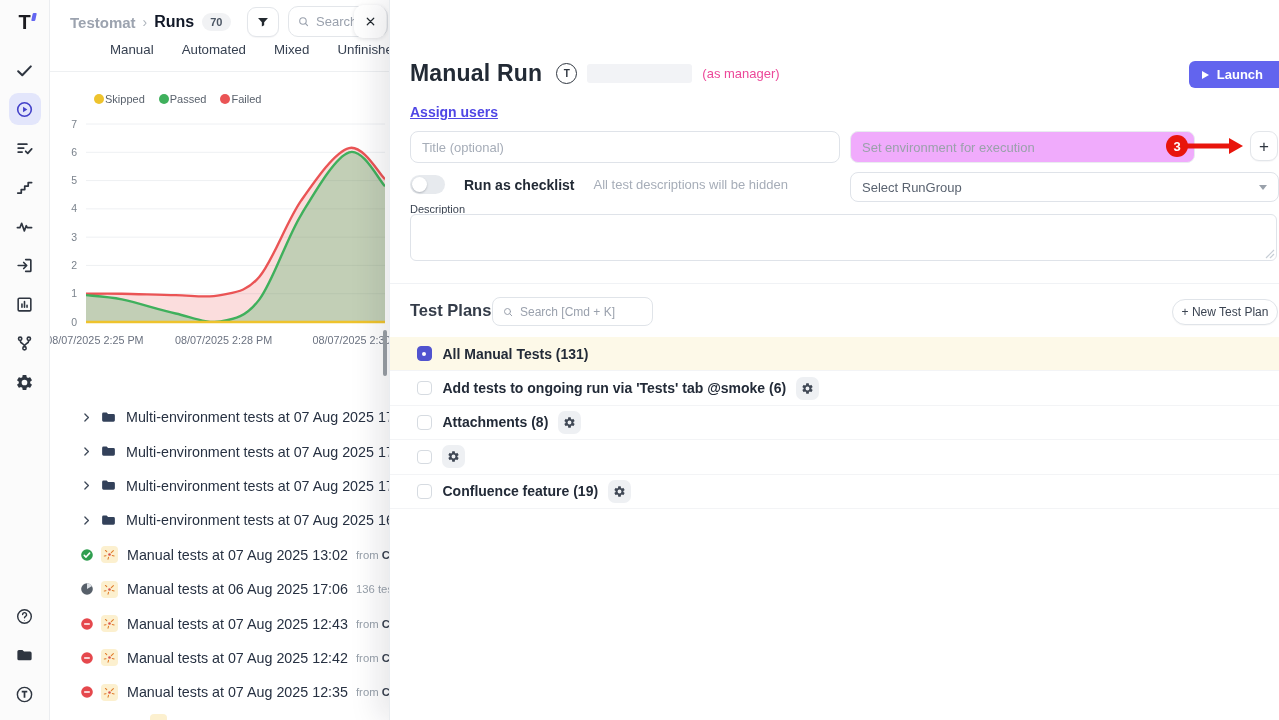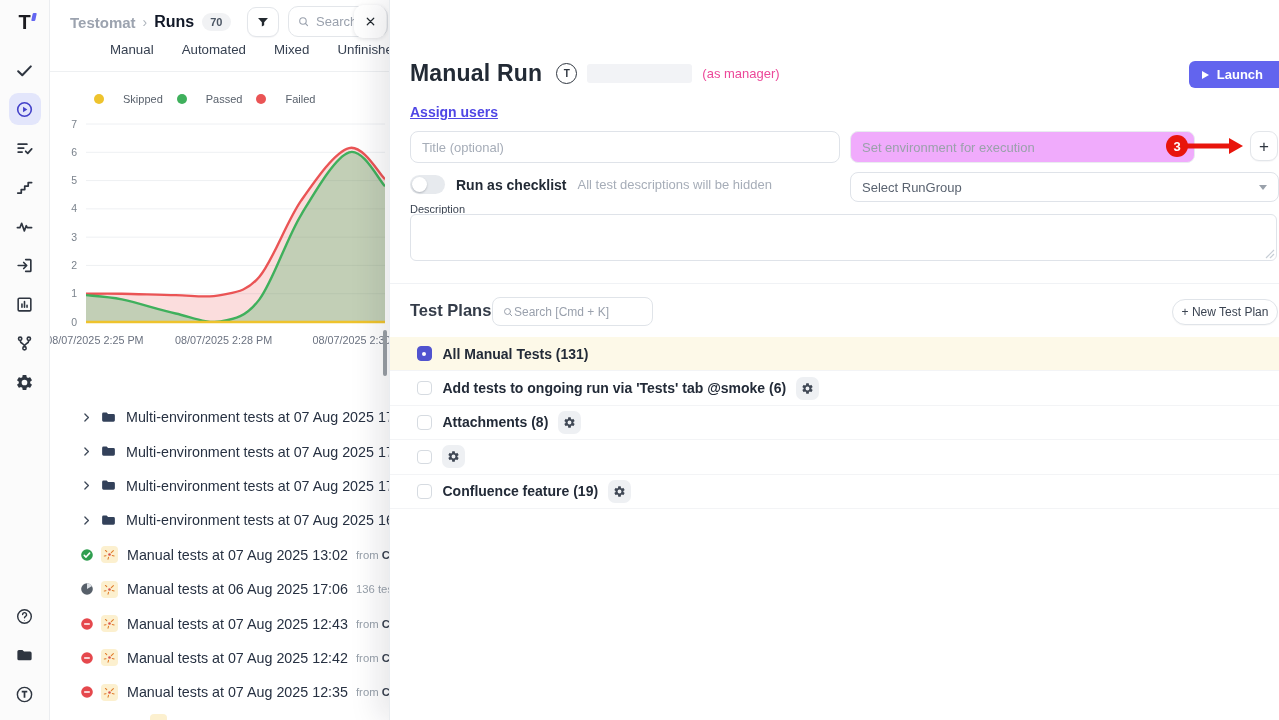--- a/index.html
+++ b/index.html
@@ -38,21 +38,21 @@
   .search-clear{position:absolute;left:304px;top:5px;width:32px;height:33px;background:#fff;border-radius:9px;
                 box-shadow:0 1px 4px rgba(16,24,40,.12);display:flex;align-items:center;justify-content:center;color:#23292f;cursor:pointer;z-index:3}
   .search-clear .ic{width:13px;height:13px}
 
   .lp-tabs{position:absolute;top:28px;left:0;width:100%;height:44px;border-bottom:1px solid #eef0f2;
            display:flex;align-items:center;padding-left:30px;gap:28px}
   .tab-select-ic{width:17px;height:17px;color:#374151;cursor:pointer;margin-right:2px}
   .lp-tab{font-size:13.3px;font-weight:500;color:#374151;cursor:pointer;white-space:nowrap}
 
   .legend{position:absolute;top:93px;left:44px;display:flex;gap:14px;align-items:center}
-  .legend-item{display:flex;align-items:center;gap:19px;font-size:11px;color:#59616c}
+  .legend-item{display:flex;align-items:center;gap:1px;font-size:11px;color:#59616c}
   .legend-dot{width:10px;height:10px;border-radius:50%}
 
   #chart-wrap{position:absolute;top:110px;left:0;width:340px;height:222px}
   .xlabels{position:absolute;top:334px;left:0;width:100%;height:16px}
   .xlabels span{position:absolute;transform:translateX(-50%);font-size:10.8px;color:#6b7280;white-space:nowrap}
 
   #run-list{position:absolute;top:400px;left:0;width:100%}
   .run-row{height:34.4px;display:flex;align-items:center;padding-left:30px;font-size:14.3px;font-weight:500;color:#273142;cursor:pointer;white-space:nowrap}
   .run-chevron{width:13px;height:13px;color:#3f4a5a;margin-right:7px;flex:none}
   .run-folder{width:17px;height:17px;color:#33415a;margin-right:9px;flex:none}
@@ -87,37 +87,37 @@
   .input{height:30px;border:1px solid #dfe3e9;border-radius:8px;padding:15px 11px;font-size:13px;color:#333;outline:none;background:#fff;font-family:inherit}
   .input::placeholder{color:#a6adb8}
   #title-input{position:absolute;top:131px;left:20px;width:430px}
   #env-input{position:absolute;top:131px;left:460px;width:345px;background:#f0abfc;border-color:#e9ecf0}
   #env-input::placeholder{color:#9aa1ab}
   .env-badge{position:absolute;top:135px;left:776px;width:22px;height:22px;border-radius:50%;background:#e8150c;color:#fff;
              font-size:13px;font-weight:700;display:flex;align-items:center;justify-content:center;z-index:12}
   .env-arrow{position:absolute;top:137px;left:797px;width:58px;height:18px;z-index:11}
   .plus-btn{position:absolute;top:131px;left:860px;width:28px;height:30px;border:1px solid #e3e6ea;border-radius:9px;background:#fff;
             font-size:17px;color:#2f3640;cursor:pointer;box-shadow:0 1px 1px rgba(16,24,40,.04);font-family:inherit;line-height:1}
-  .checklist-row{position:absolute;top:175px;left:20px;display:flex;align-items:center;gap:11px}
+  .checklist-row{position:absolute;top:175px;left:20px;display:flex;align-items:center;gap:19px}
   .toggle{width:35px;height:19px;border-radius:10px;background:#e7eaee;position:relative;cursor:pointer;flex:none}
   .toggle .knob{position:absolute;left:2px;top:2px;width:15px;height:15px;border-radius:50%;background:#fff;box-shadow:0 1px 2px rgba(16,24,40,.25)}
   .checklist-label{font-size:14px;font-weight:700;color:#222a35}
   .checklist-hint{font-size:13px;color:#a6adb8}
   .select{position:absolute;top:172px;left:460px;width:429px;height:30px;border:1px solid #dfe3e9;border-radius:8px;background:#fff;
           display:flex;align-items:center;padding:0 11px;font-size:13px;color:#5a6370;cursor:pointer}
   .select .caret{margin-left:auto;width:0;height:0;border-left:4px solid transparent;border-right:4px solid transparent;border-top:5px solid #9aa1ab}
   .desc-label{position:absolute;top:203px;left:20px;font-size:11px;color:#3b4452}
   #desc-area{position:absolute;top:214px;left:20px;width:867px;height:47px;border:1px solid #dfe3e9;border-radius:6px;resize:none;
              outline:none;font-family:inherit;font-size:13px;padding:6px 10px;color:#333}
   .resize-corner{position:absolute;top:249px;left:875px;width:10px;height:10px;color:#c6cdd5;pointer-events:none}
 
   .tp-divider{position:absolute;top:283px;left:0;width:100%;border-top:1px solid #f0f2f5}
   .tp-heading{position:absolute;top:301px;left:20px;font-size:16.5px;font-weight:700;color:#343c49}
   .tp-search{position:absolute;top:297px;left:102px;width:161px;height:29px;border:1px solid #e0e4e9;border-radius:8px;background:#fff;
-             display:flex;align-items:center;padding:0 9px;color:#9aa1ad}
+             display:flex;align-items:center;gap:6px;padding:0 9px;color:#9aa1ad}
   .tp-search .ic{width:12px;height:12px;flex:none}
   .tp-search input{border:none;outline:none;width:100%;font-size:12px;color:#333;background:transparent;font-family:inherit}
   .tp-search input::placeholder{color:#9aa1ad}
   .newplan-btn{position:absolute;top:299px;left:782px;width:106px;height:26px;border:1px solid #e0e4e9;border-radius:14px;background:#fff;
                font-size:12px;color:#3b4452;cursor:pointer;font-family:inherit;box-shadow:0 1px 1px rgba(16,24,40,.03)}
   #plan-list{position:absolute;top:337px;left:0;width:100%}
   .plan-row{height:34.4px;display:flex;align-items:center;padding-left:27px;border-bottom:1px solid #f3f4f6;cursor:pointer}
   .plan-row.hl{background:#fdf9e8}
   .cb{width:14.5px;height:14.5px;border-radius:4px;border:1.5px solid #d6dbe1;background:#fff;flex:none;cursor:pointer;position:relative}
   .cb.checked{background:#5053cf;border-color:#5053cf}

